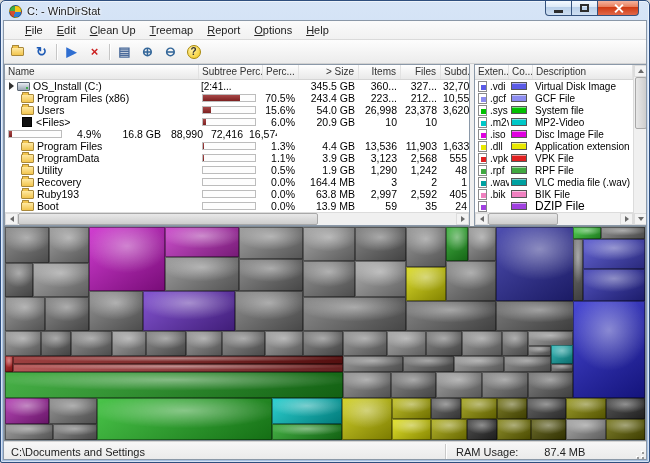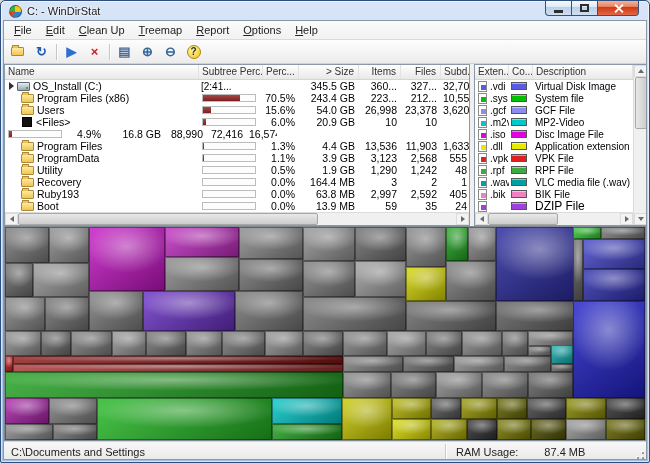--- a/index.html
+++ b/index.html
@@ -25,21 +25,21 @@
   .glyph-max{width:9px;height:8px;border:2px solid #2d2d2d;}
   .glyph-close{width:11px;height:11px;position:relative;}
   .glyph-close:before,.glyph-close:after{content:"";position:absolute;left:5px;top:0;width:2px;height:11px;background:#fff;}
   .glyph-close:before{transform:rotate(45deg);}
   .glyph-close:after{transform:rotate(-45deg);}
 
   .client{height:440px;background:#f0f0f0;border:1px solid #8a98a8;display:flex;flex-direction:column;overflow:hidden;}
 
   
   .menubar{height:19px;flex:none;display:flex;align-items:center;background:linear-gradient(#fbfbfb,#f1f1f1);
-       border-bottom:1px solid #dadada;font-size:11px;color:#222;padding-left:3px;}
+       border-bottom:1px solid #dadada;font-size:11px;color:#222;padding-left:14px;}
   .menu-item{padding:2px 7px;cursor:default;}
   .menu-item u{text-decoration:underline;}
 
   
   .toolbar{height:24px;flex:none;display:flex;align-items:center;background:linear-gradient(#fdfdfd,#ececec);
        border-bottom:1px solid #d2d2d2;padding-left:3px;}
   .tb-btn{width:23px;height:21px;display:flex;align-items:center;justify-content:center;border:1px solid transparent;border-radius:2px;}
   .tb-glyph{font-size:13px;line-height:13px;font-weight:bold;}
   .tb-sep{width:1px;height:16px;background:#c6c6c6;margin:0 3px;box-shadow:1px 0 0 #fff;}
   .help-badge{width:14px;height:14px;border-radius:50%;background:radial-gradient(circle at 35% 30%,#fff1a8,#f3c818);
@@ -378,40 +378,40 @@
                   <span style="font-size: 10px;">.vdi</span>
                 </div>
                 <div class="cell name-cell" style="width: 24px;">
                   <div class="swatch" style="background: rgb(90, 90, 230);"></div>
                 </div>
                 <div class="cell" style="width: 100px; font-size: 10px;">Virtual Disk Image</div>
               </div>
               <div class="lrow">
                 <div class="cell name-cell" style="width: 34px;">
                   <div class="page-icon">
+                    <div class="page-dot" style="background: rgb(140, 140, 240);"></div>
+                  </div>
+                  <span style="font-size: 10px;">.gcf</span>
+                </div>
+                <div class="cell name-cell" style="width: 24px;">
+                  <div class="swatch" style="background: rgb(140, 140, 240);"></div>
+                </div>
+                <div class="cell" style="width: 100px; font-size: 10px;">GCF File</div>
+              </div>
+              <div class="lrow">
+                <div class="cell name-cell" style="width: 34px;">
+                  <div class="page-icon">
                     <div class="page-dot" style="background: rgb(0, 192, 0);"></div>
                   </div>
                   <span style="font-size: 10px;">.sys</span>
                 </div>
                 <div class="cell name-cell" style="width: 24px;">
                   <div class="swatch" style="background: rgb(0, 192, 0);"></div>
                 </div>
                 <div class="cell" style="width: 100px; font-size: 10px;">System file</div>
-              </div>
-              <div class="lrow">
-                <div class="cell name-cell" style="width: 34px;">
-                  <div class="page-icon">
-                    <div class="page-dot" style="background: rgb(140, 140, 240);"></div>
-                  </div>
-                  <span style="font-size: 10px;">.gcf</span>
-                </div>
-                <div class="cell name-cell" style="width: 24px;">
-                  <div class="swatch" style="background: rgb(140, 140, 240);"></div>
-                </div>
-                <div class="cell" style="width: 100px; font-size: 10px;">GCF File</div>
               </div>
               <div class="lrow">
                 <div class="cell name-cell" style="width: 34px;">
                   <div class="page-icon">
                     <div class="page-dot" style="background: rgb(0, 200, 200);"></div>
                   </div>
                   <span style="font-size: 10px;">.m2v</span>
                 </div>
                 <div class="cell name-cell" style="width: 24px;">
                   <div class="swatch" style="background: rgb(0, 200, 200);"></div>

